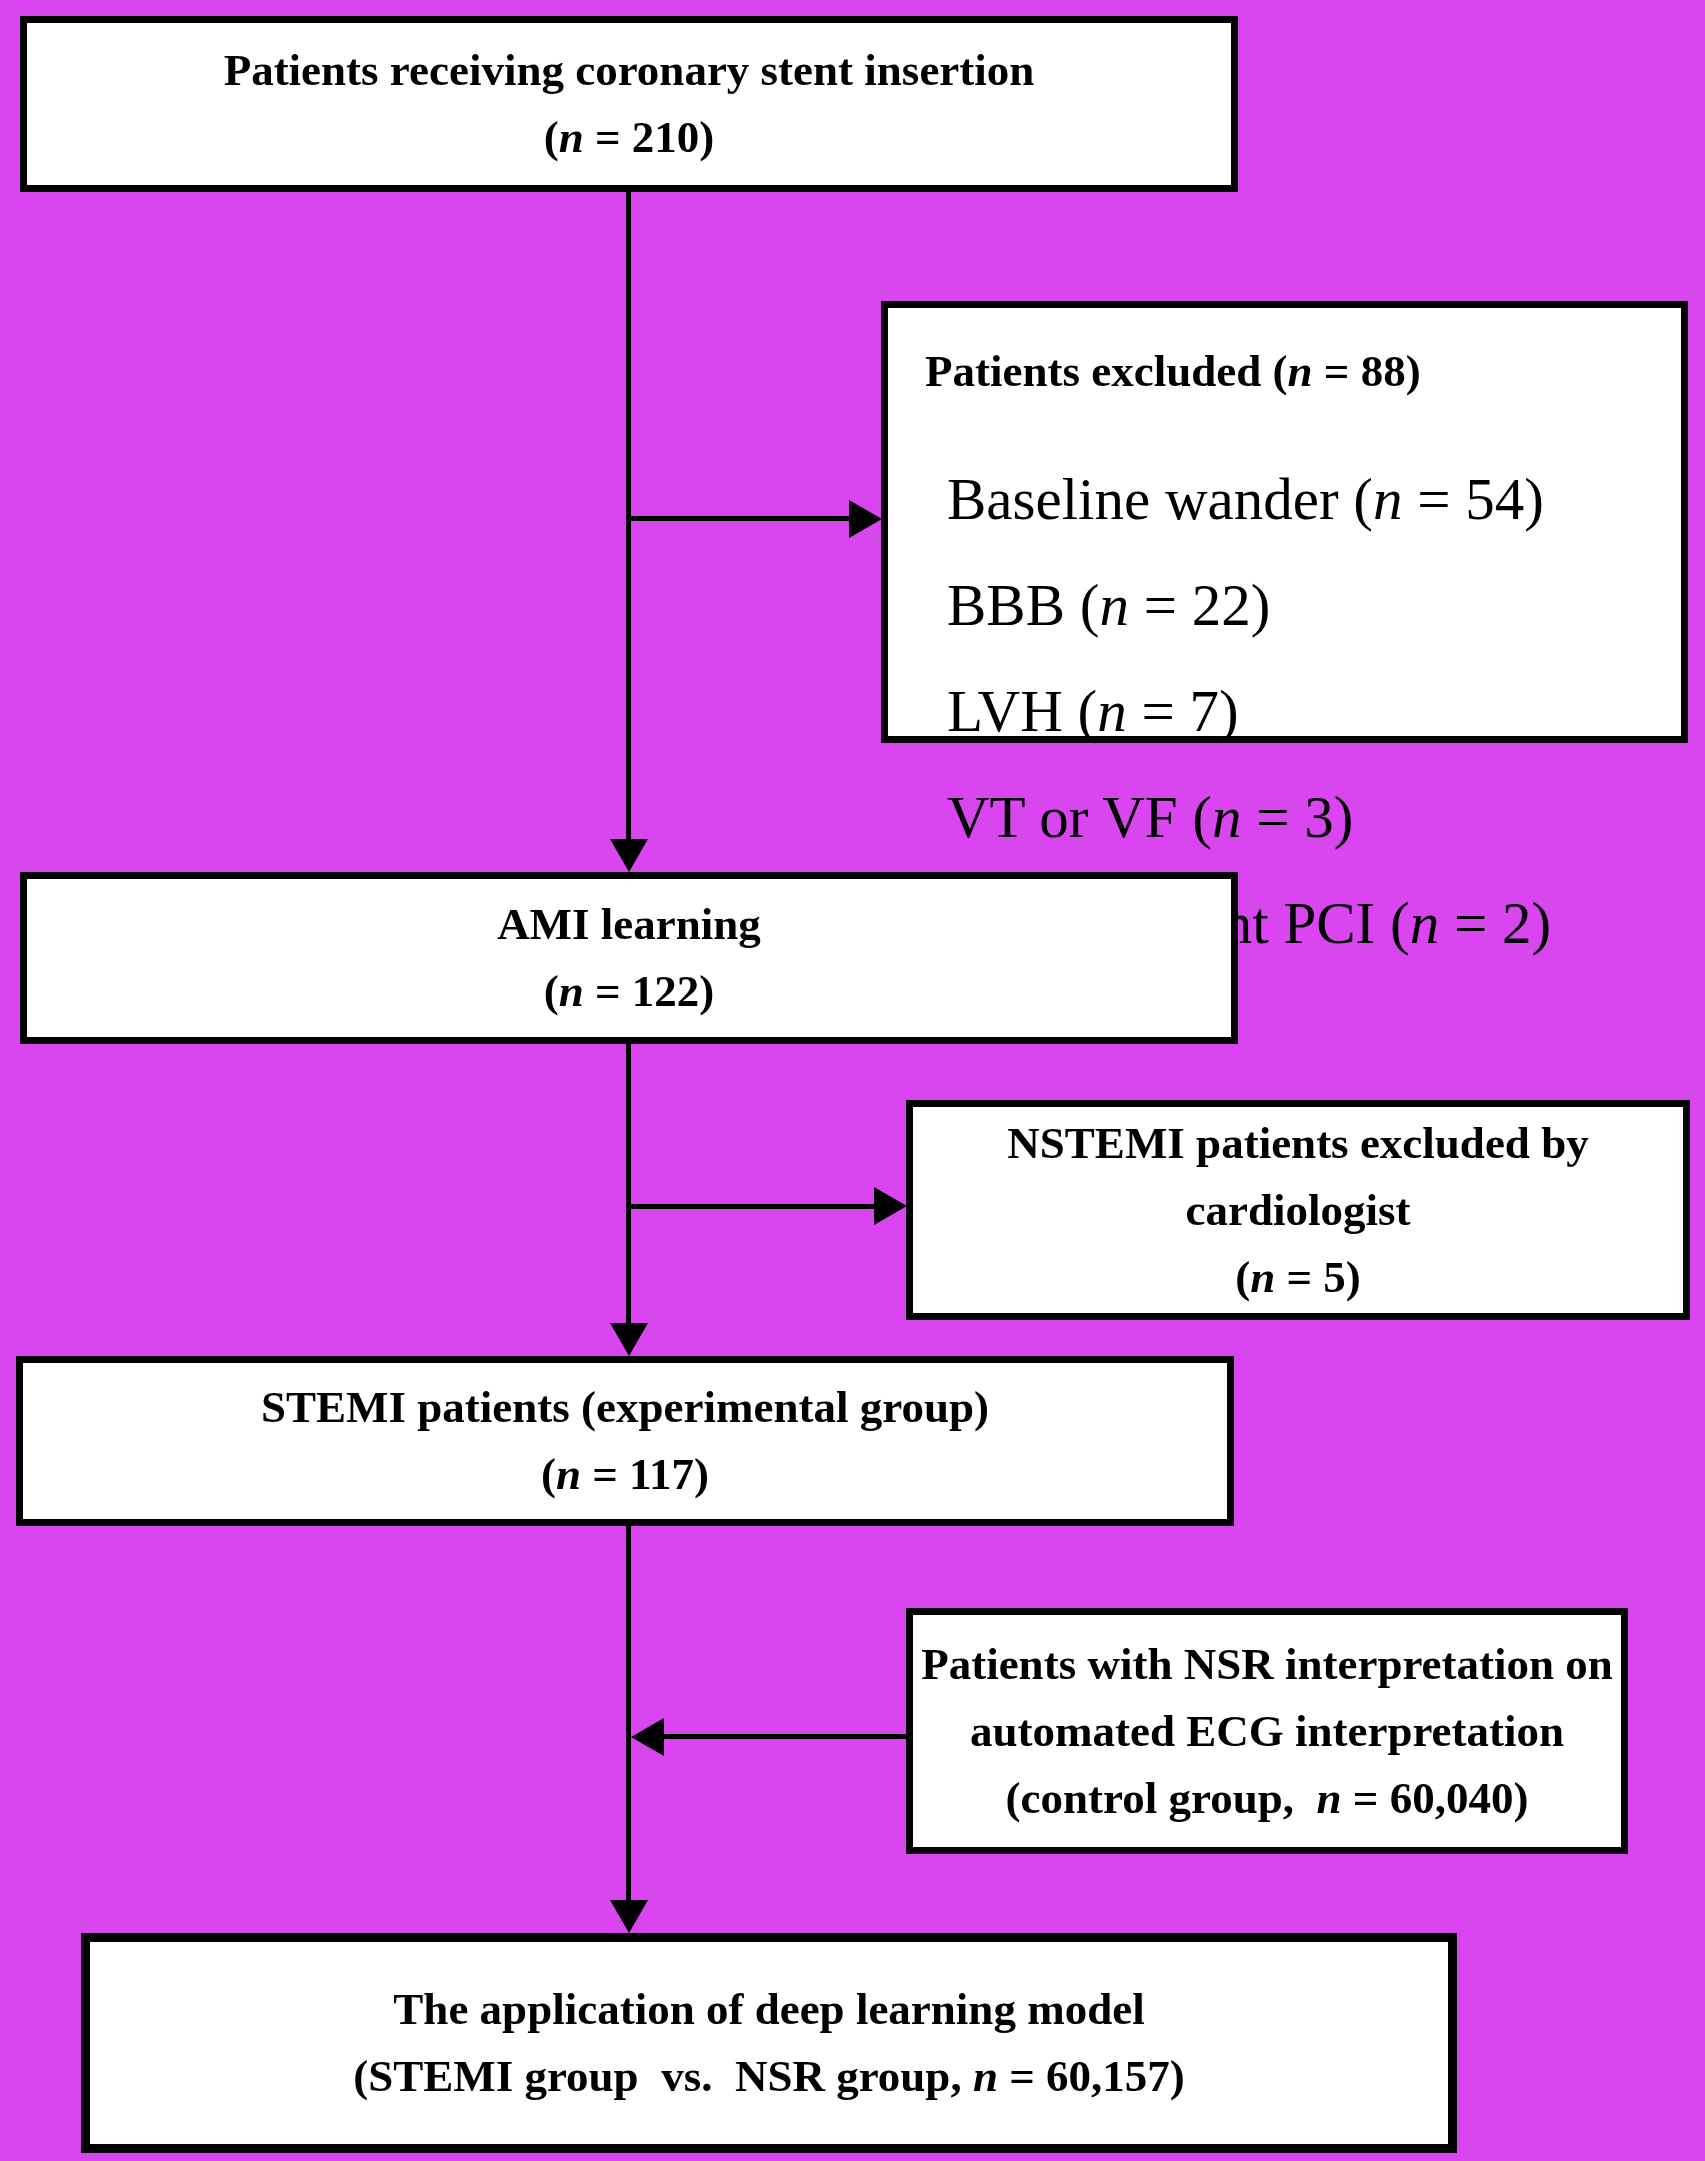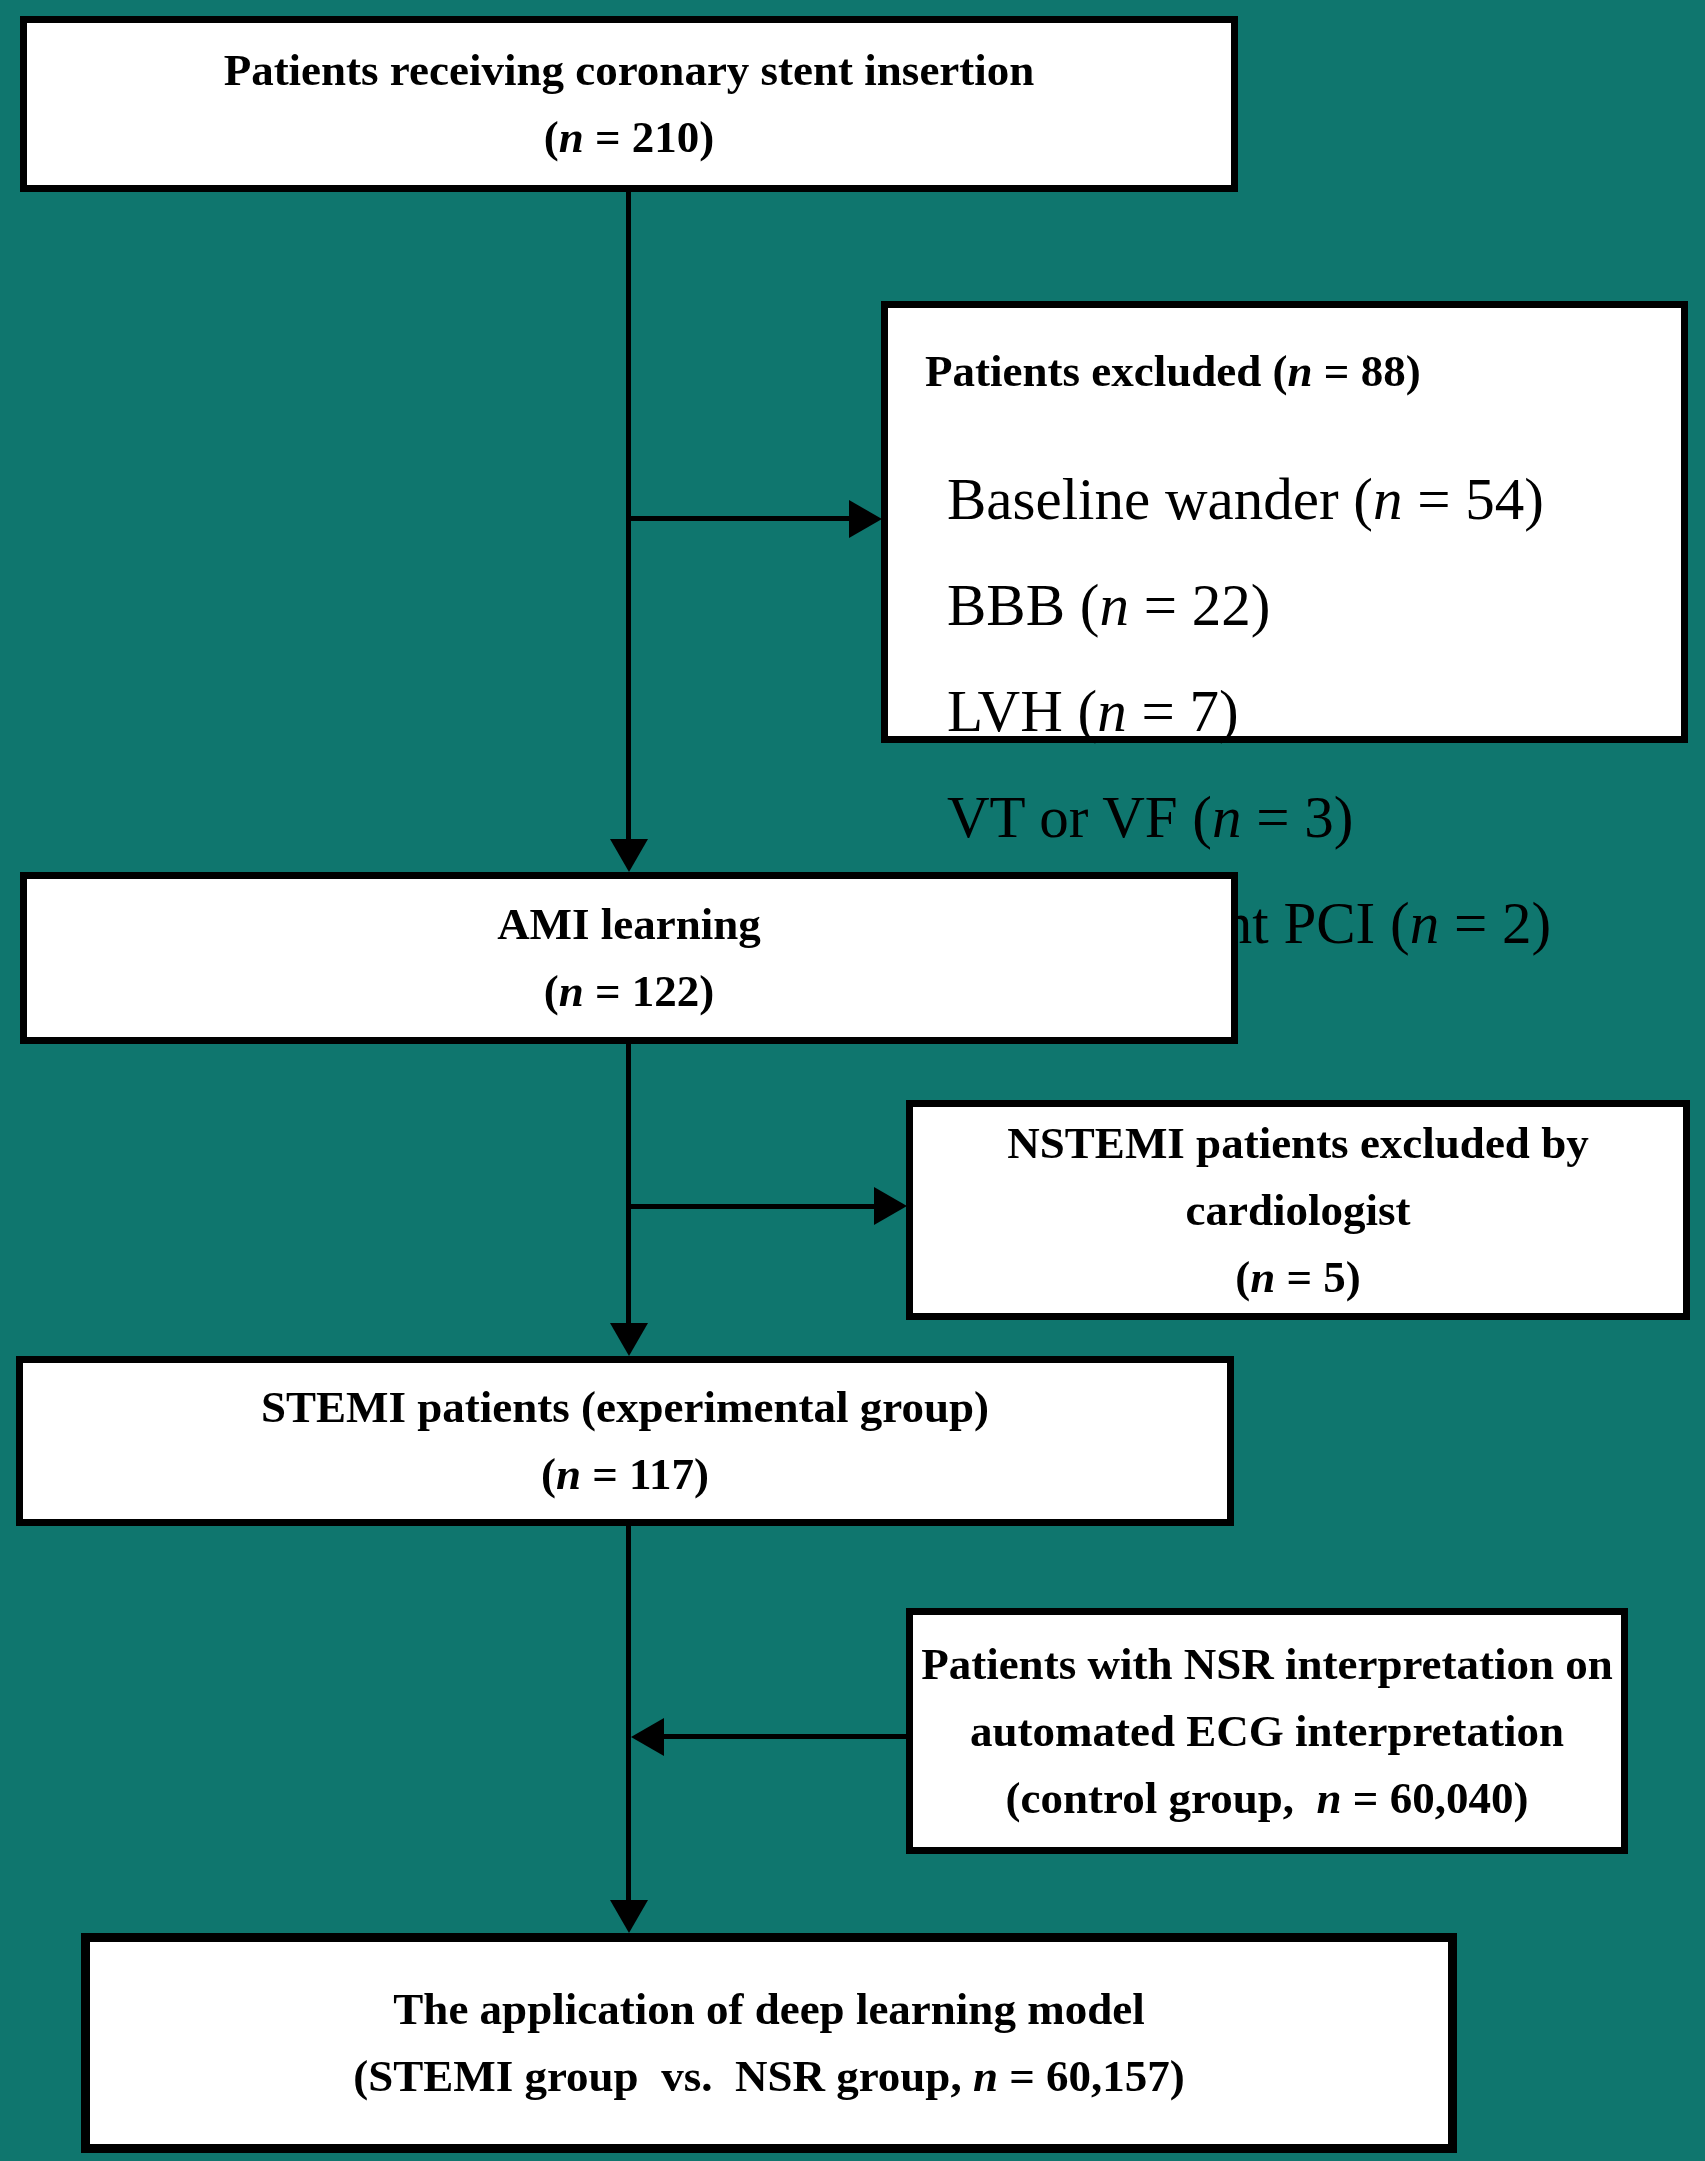--- a/index.html
+++ b/index.html
@@ -1,20 +1,20 @@
 <!DOCTYPE html>
 <html style="font-size:12.5px"><head>
 <meta charset="utf-8">
 <style>
   html, body { margin: 0; padding: 0; background: #ffffff; }
   .stage {
     position: relative;
     width: 1706px;
     height: 2161px;
-    background: #0f766e;
+    background: #d946ef;
     font-family: "Liberation Serif", "DejaVu Serif", serif;
     color: #000000;
     overflow: hidden;
   }
   .box {
     position: absolute;
     box-sizing: border-box;
     border: 7.8px solid #000000;
     background: #ffffff;
     display: flex;

